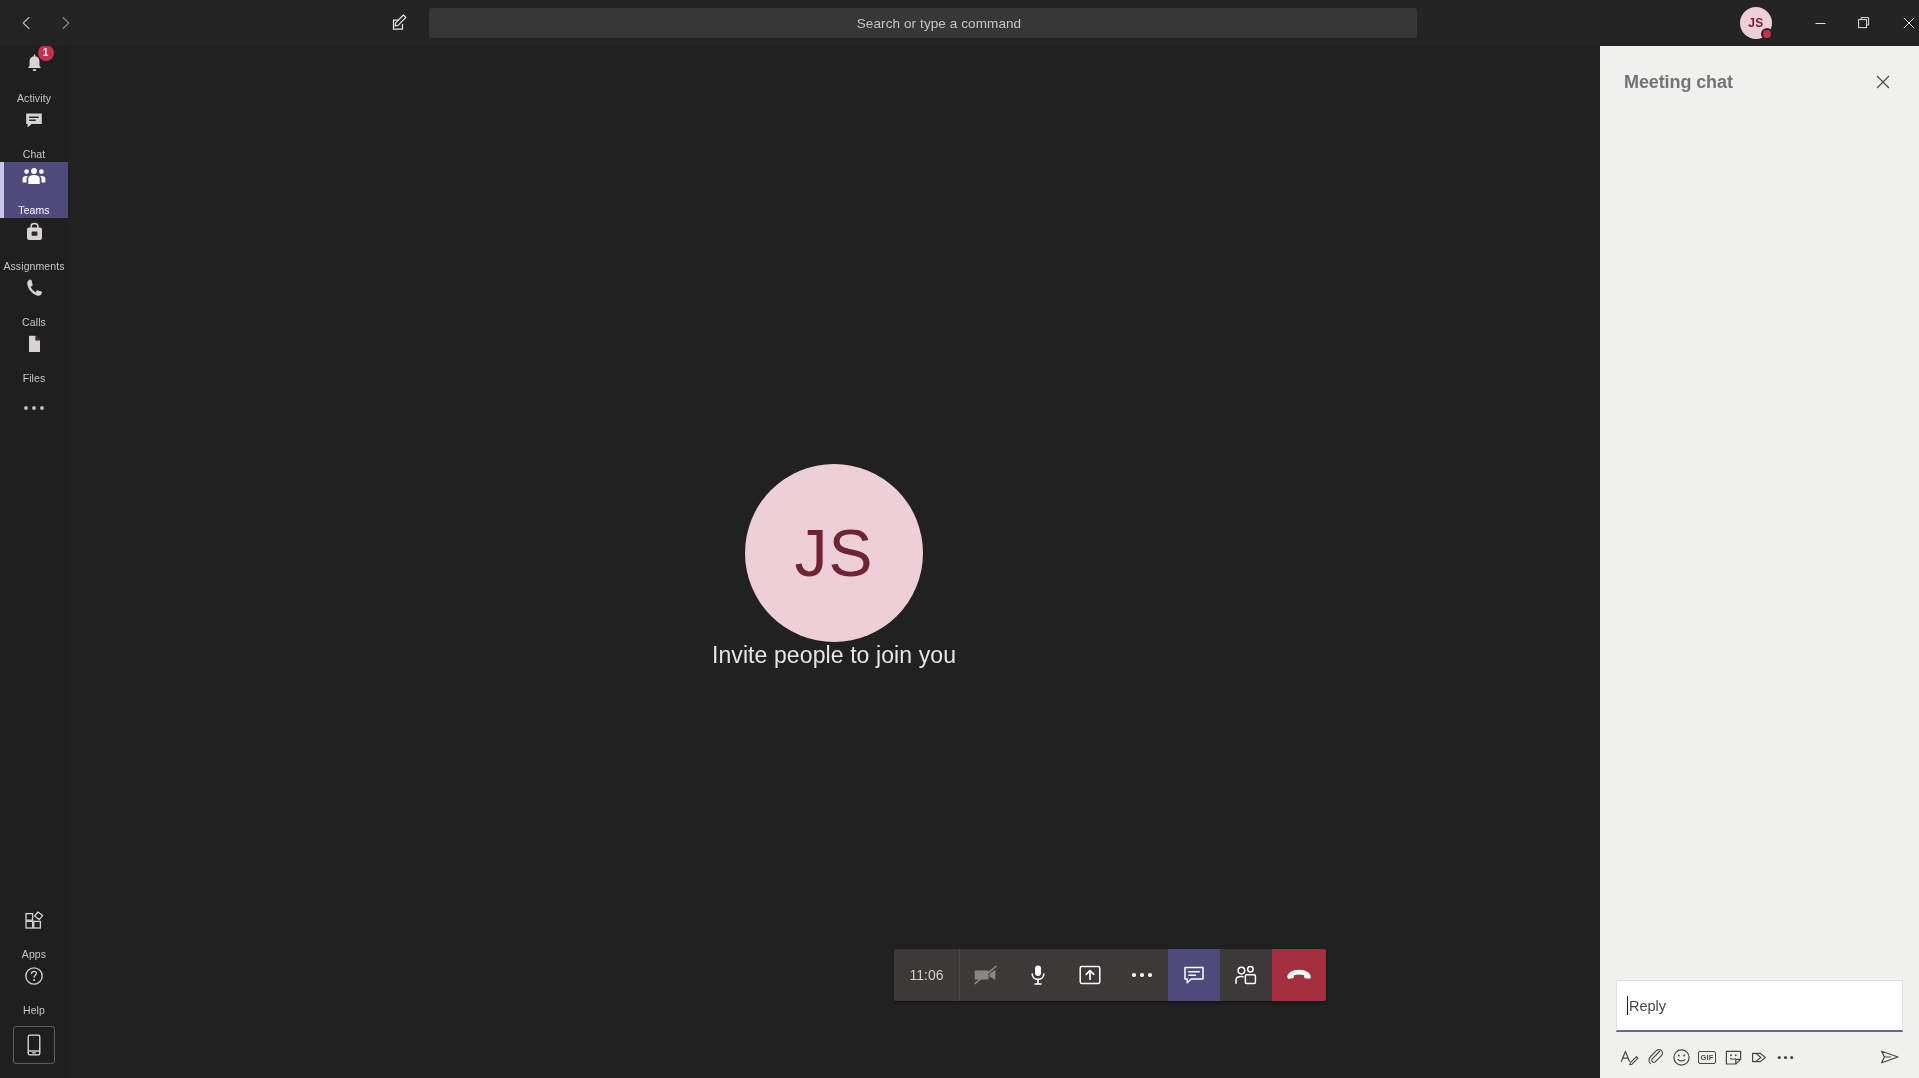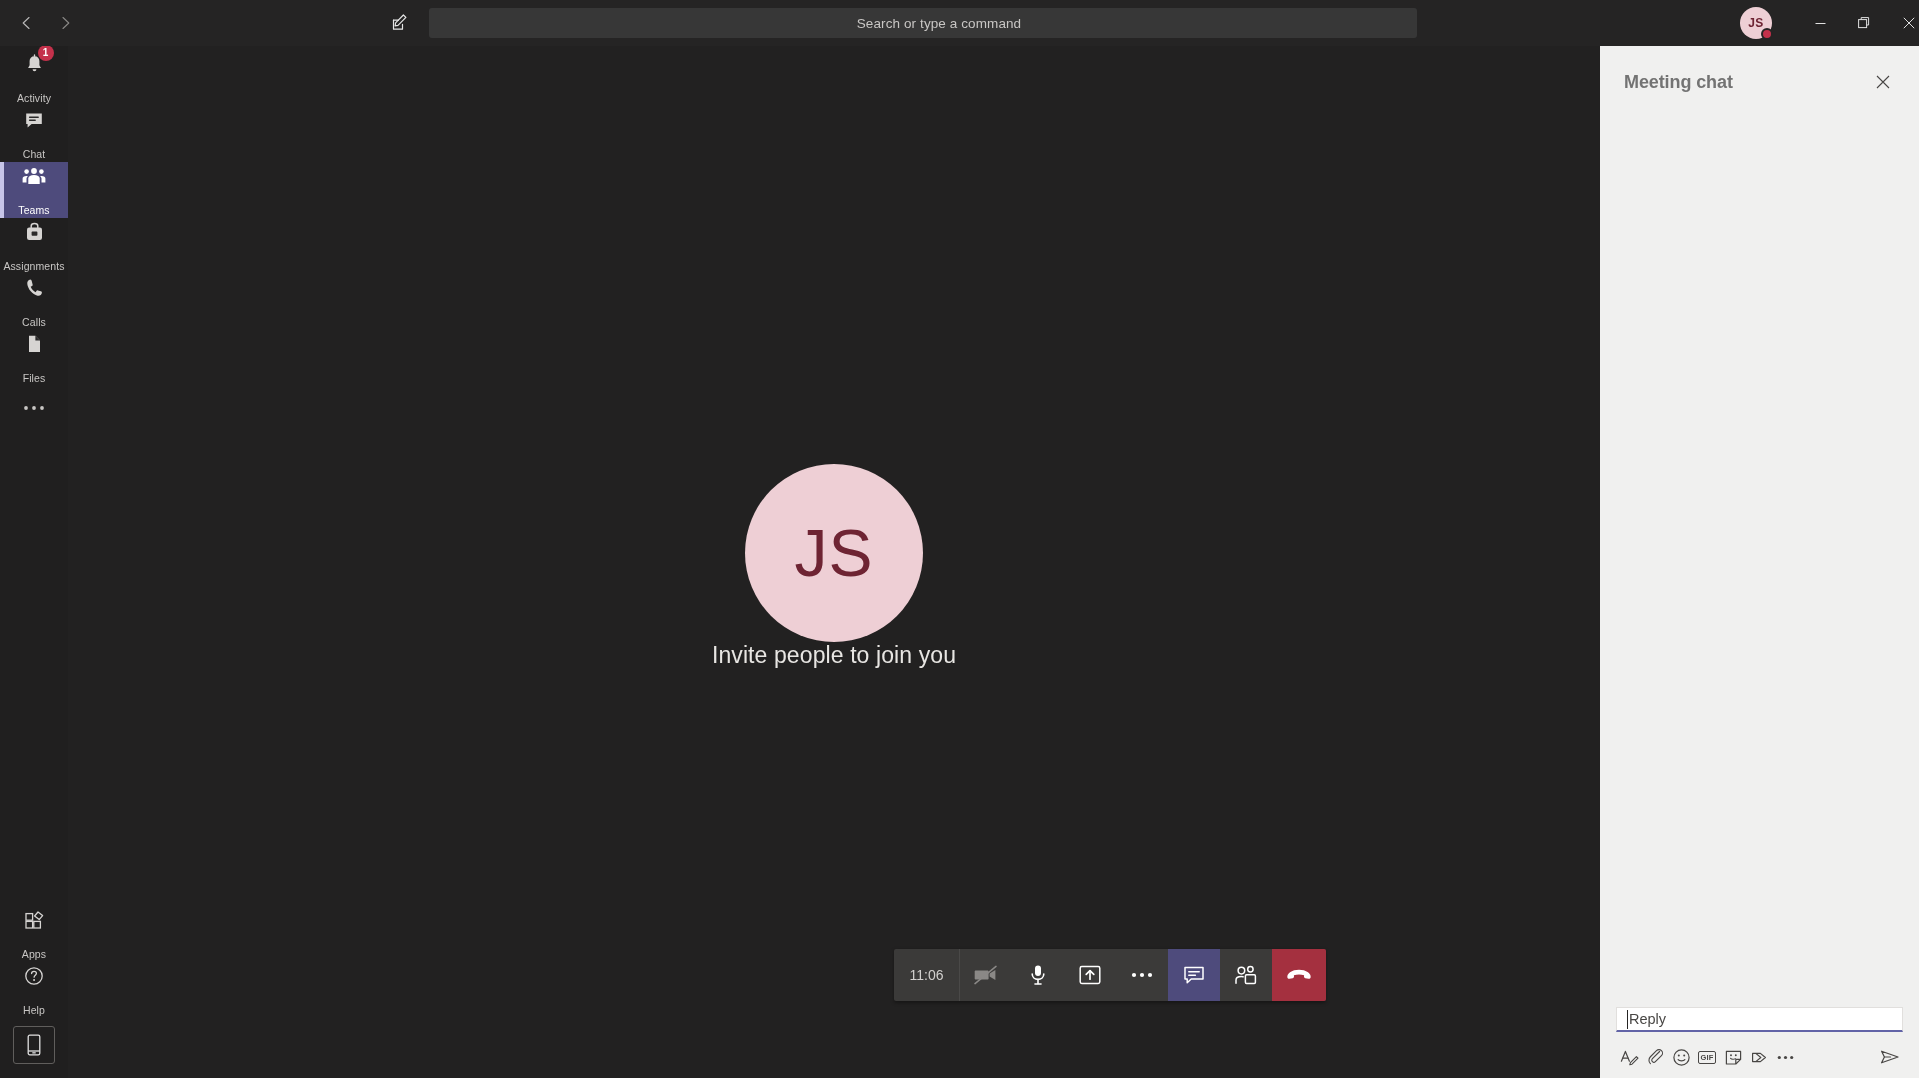--- a/index.html
+++ b/index.html
@@ -301,21 +301,21 @@
   .cp-messages {
     flex: 1 1 auto;
     overflow-y: auto;
   }
 
   .cp-compose {
     flex: 0 0 auto;
     padding: 0 16px 8px 16px;
   }
   .cp-input {
-    height: 25px;
+    height: 52px;
     background: #ffffff;
     border: 1px solid #e1dfdd;
     border-bottom: 2px solid #6264a7;
     display: flex;
     align-items: center;
     padding: 0 10px;
     cursor: text;
   }
   .cp-caret {
     width: 1px;

